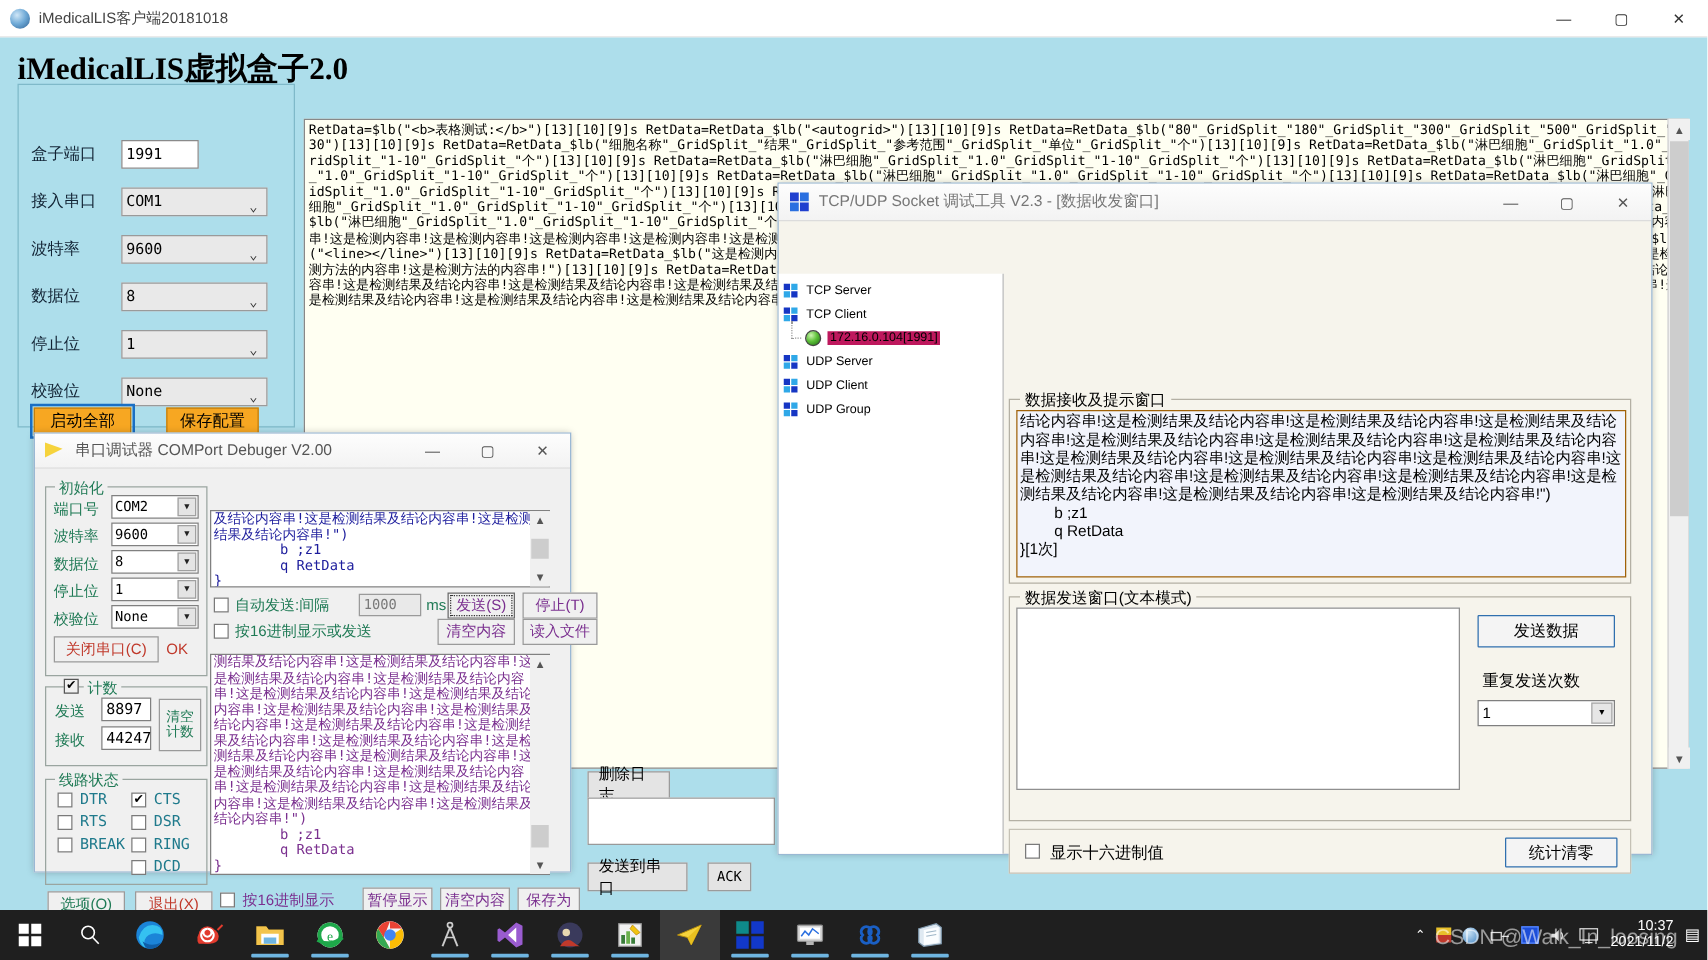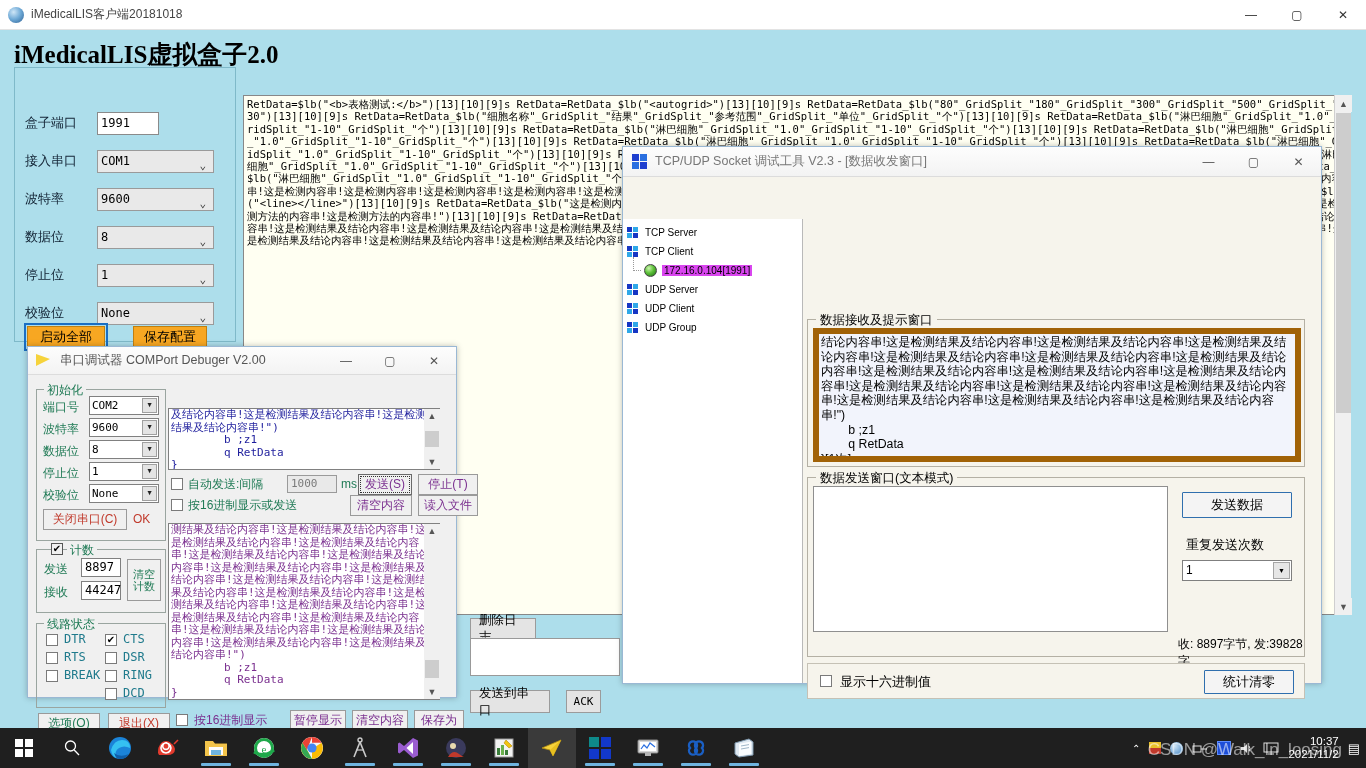--- a/index.html
+++ b/index.html
@@ -177,30 +177,30 @@
   }
   .tree-child::after {
     content: ""; position: absolute; left: 6px; top: 9px; width: 8px; height: 1px;
     border-top: 1px dotted #999;
   }
   .tree-child .globe {
     width: 13px; height: 13px; border-radius: 50%; margin-right: 5px; flex: none;
     background: radial-gradient(circle at 35% 30%, #cdf5b0 0%, #5ec23a 45%, #1d6b12 100%);
     border: 1px solid #444;
   }
-  .tree-child .lbl { background: #d946ef; padding: 0 2px; }
+  .tree-child .lbl { background: #be185d; padding: 0 2px; }
   .sk-right { flex: 1; padding: 4px 6px 4px 4px; position: relative; }
   .gbox { border: 1px solid #b4b0a4; position: relative; background: #f6f4ec; }
   .gbox > .cap {
     position: absolute; left: 8px; top: -8px; background: #f6f4ec; padding: 0 4px;
     font-size: 12.5px; color: #000;
   }
   .sk-field { font-size: 13px; color: #000; }
   .rx-box {
-    background: #f2f4fc; border: 6px solid #a16207; overflow: hidden;
+    background: #f2f4fc; border: 1px solid #a16207; overflow: hidden;
     font-size: 12.3px; line-height: 14.6px; color: #000; padding: 1px 2px;
     word-break: break-all;
   }
   .tx-box {
     background: #fff; border: 1px solid #8f8f8f;
   }
   .chk {
     width: 12px; height: 12px; border: 1px solid #7a7a7a; background: #fff;
     display: inline-flex; align-items: center; justify-content: center; flex: none;
     font-size: 10px; color: #000; line-height: 1;
@@ -471,21 +471,20 @@
 
         <div class="gbox" style="position:absolute; left:4px; top:258px; width:498px; height:180px;">
           <span class="cap">数据发送窗口(文本模式)</span>
           <div class="tx-box" style="position:absolute; left:5px; top:8px; width:355px; height:146px;"></div>
           <div class="btn-blue" style="position:absolute; left:374px; top:14px; width:110px; height:26px;">发送数据</div>
           <span class="sk-field" style="position:absolute; left:378px; top:58px;">重复发送次数</span>
           <div style="position:absolute; left:374px; top:82px; width:110px; height:21px; border:1px solid #7f7f7f; background:#fff; font-size:12px; padding:0 3px; line-height:19px; position:absolute;">
             <span>1</span>
             <span style="position:absolute; right:1px; top:1px; width:17px; height:17px; background:#e6e6e6; border:1px solid #a5a5a5; display:flex; align-items:center; justify-content:center; font-size:7px;">▼</span>
           </div>
-          <span style="position:absolute; left:370px; top:158px; font-size:12px; color:#000;">收: 8897字节, 发:39828字</span>
         </div>
 
         <div style="position:absolute; left:4px; top:444px; width:498px; height:36px; border:1px solid #c5c1b5; background:#f6f4ec;">
           <span class="chk" style="position:absolute; left:12px; top:11px;"></span>
           <span style="position:absolute; left:32px; top:9px; font-size:13px;">显示十六进制值</span>
           <div class="btn-blue" style="position:absolute; right:10px; top:6px; width:90px; height:24px;">统计清零</div>
         </div>
 
       </div>
     </div>

